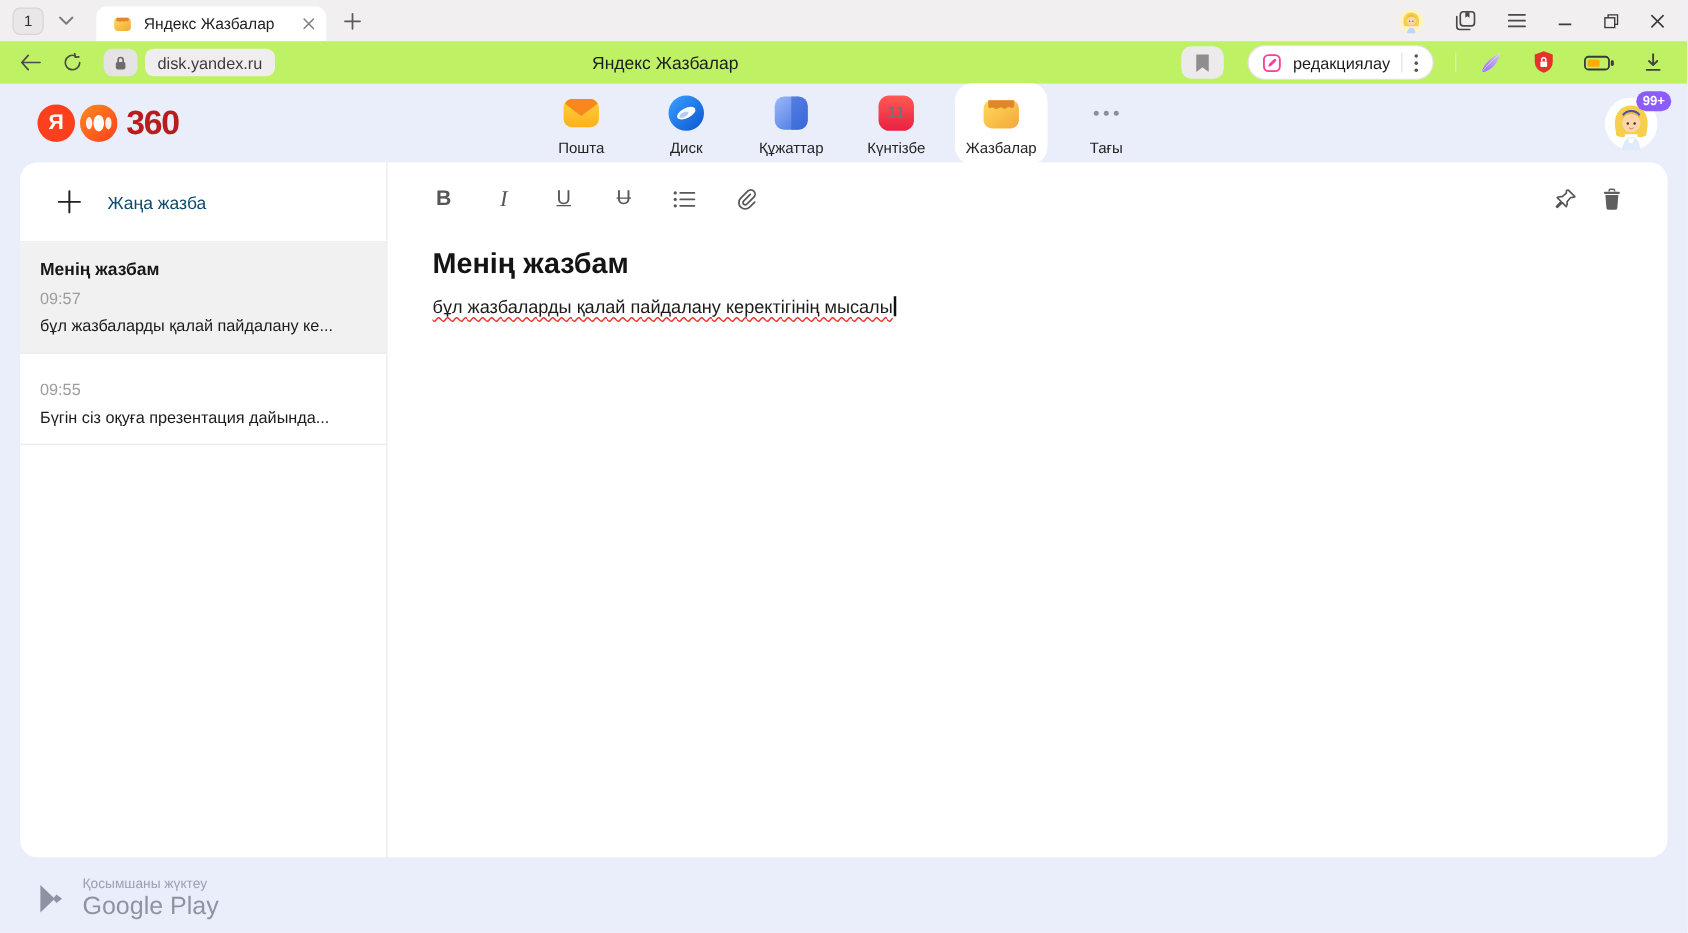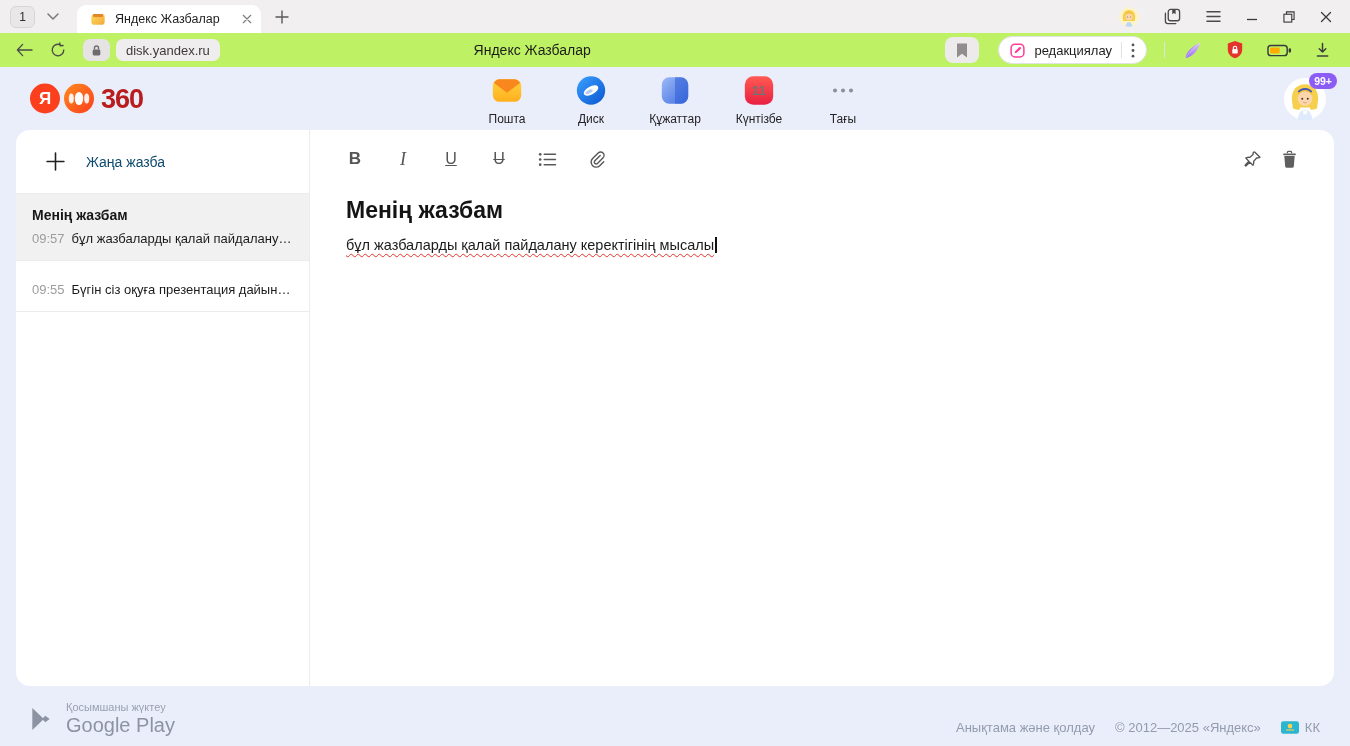--- a/index.html
+++ b/index.html
@@ -63,21 +63,21 @@
   
   .card { position:absolute; left:16px; right:16px; top:130px; bottom:60px; background:#fff;
           border-radius:14px; display:flex; overflow:hidden; }
   .side { width:294px; border-right:1px solid #ececec; display:flex; flex-direction:column; flex-shrink:0; }
   .newnote { height:64px; display:flex; align-items:center; gap:21px; padding-left:30px;
              border-bottom:1px solid #ececec; flex-shrink:0; }
   .newnote-label { font-size:14px; color:#0c4a6e; }
   .noteitem { padding:13px 16px 14px; border-bottom:1px solid #ececec; }
   .noteitem.selected { background:#f1f1f1; }
   .nt { font-size:14px; font-weight:bold; color:#171717; }
-  .nrow { margin-top:8px; display:flex; gap:7px; font-size:13px; white-space:nowrap; overflow:hidden; }
+  .nrow { margin-top:8px; display:flex; gap:7px; font-size:13px; white-space:nowrap; overflow:hidden;flex-direction:column; }
   .ntime { color:#9d9d9d; flex-shrink:0; }
   .nprev { color:#1b1b1b; overflow:hidden; text-overflow:ellipsis; }
 
   .editor { flex:1; padding:0 36px; position:relative; }
   .toolbar { height:58px; display:flex; align-items:center; gap:30px; }
   .tbtn { min-width:18px; display:flex; justify-content:center; align-items:center; color:#565656; }
   .tb-b { font-weight:bold; font-size:17px; }
   .tb-i { font-family:"Liberation Serif", serif; font-style:italic; font-size:18px; }
   .tb-u { font-size:16px; text-decoration:underline; }
   .tb-s { font-size:16px; text-decoration:line-through; }
@@ -324,20 +324,29 @@
         <div class="app-label">Құжаттар</div>
       </div>
       <div class="app">
         <div class="app-icon">
           <svg viewBox="0 0 36 36">
               <rect x="3" y="3" width="30" height="30" rx="9" fill="url(#g-cal)"></rect>
             </svg>
           <span class="cal-num">11</span>
         </div>
         <div class="app-label">Күнтізбе</div>
+      </div>
+      <div class="app active">
+        <div class="app-icon">
+          <svg viewBox="0 0 36 36">
+              <rect x="3" y="7" width="30" height="24" rx="7" fill="url(#g-notes)"></rect>
+              <path d="M7 7h22v4.6c0 1.6-1.7 2.6-3.1 1.9l-1.6-.8-2.6 1.3a2 2 0 0 1-1.8 0L17.3 13l-2.6 1.3a2 2 0 0 1-1.8 0l-2.6-1.3-1.6.8C7.7 14.2 7 13.2 7 11.6z" fill="#e2862b"></path>
+            </svg>
+        </div>
+        <div class="app-label">Жазбалар</div>
       </div>
       <div class="app">
         <div class="more-box">
           <svg width="22" height="6" viewBox="0 0 22 6">
               <circle cx="3" cy="3" r="2" fill="#8a8f9c"></circle>
               <circle cx="11" cy="3" r="2" fill="#8a8f9c"></circle>
               <circle cx="19" cy="3" r="2" fill="#8a8f9c"></circle>
             </svg>
         </div>
         <div class="app-label">Тағы</div>
@@ -433,27 +442,15 @@
         <svg width="24" height="26" viewBox="0 0 26 28">
             <path d="M2.5 2 15 14 2.5 26z" fill="#8d93a3"></path>
             <path d="M16.5 10.4 21.3 14l-4.8 3.6L13.3 14z" fill="#8d93a3"></path>
           </svg>
       </span>
       <span>
         <div class="gp-small">Қосымшаны жүктеу</div>
         <div class="gp-large">Google Play</div>
       </span>
     </div>
-    <div class="foot-right">
-      <span>Анықтама және қолдау</span>
-      <span>© 2012—2025 «Яндекс»</span>
-      <span class="flagwrap">
-        <svg width="18" height="13" viewBox="0 0 20 14">
-            <rect width="20" height="14" rx="2.5" fill="#2bb5d0"></rect>
-            <circle cx="10" cy="5.4" r="2.6" fill="#ffd24a"></circle>
-            <path d="M5.5 9.8h9" stroke="#ffd24a" stroke-width="1.2"></path>
-          </svg>
-        <span>КК</span>
-      </span>
-    </div>
   </div>
 
 </div>
 
 </body></html>

